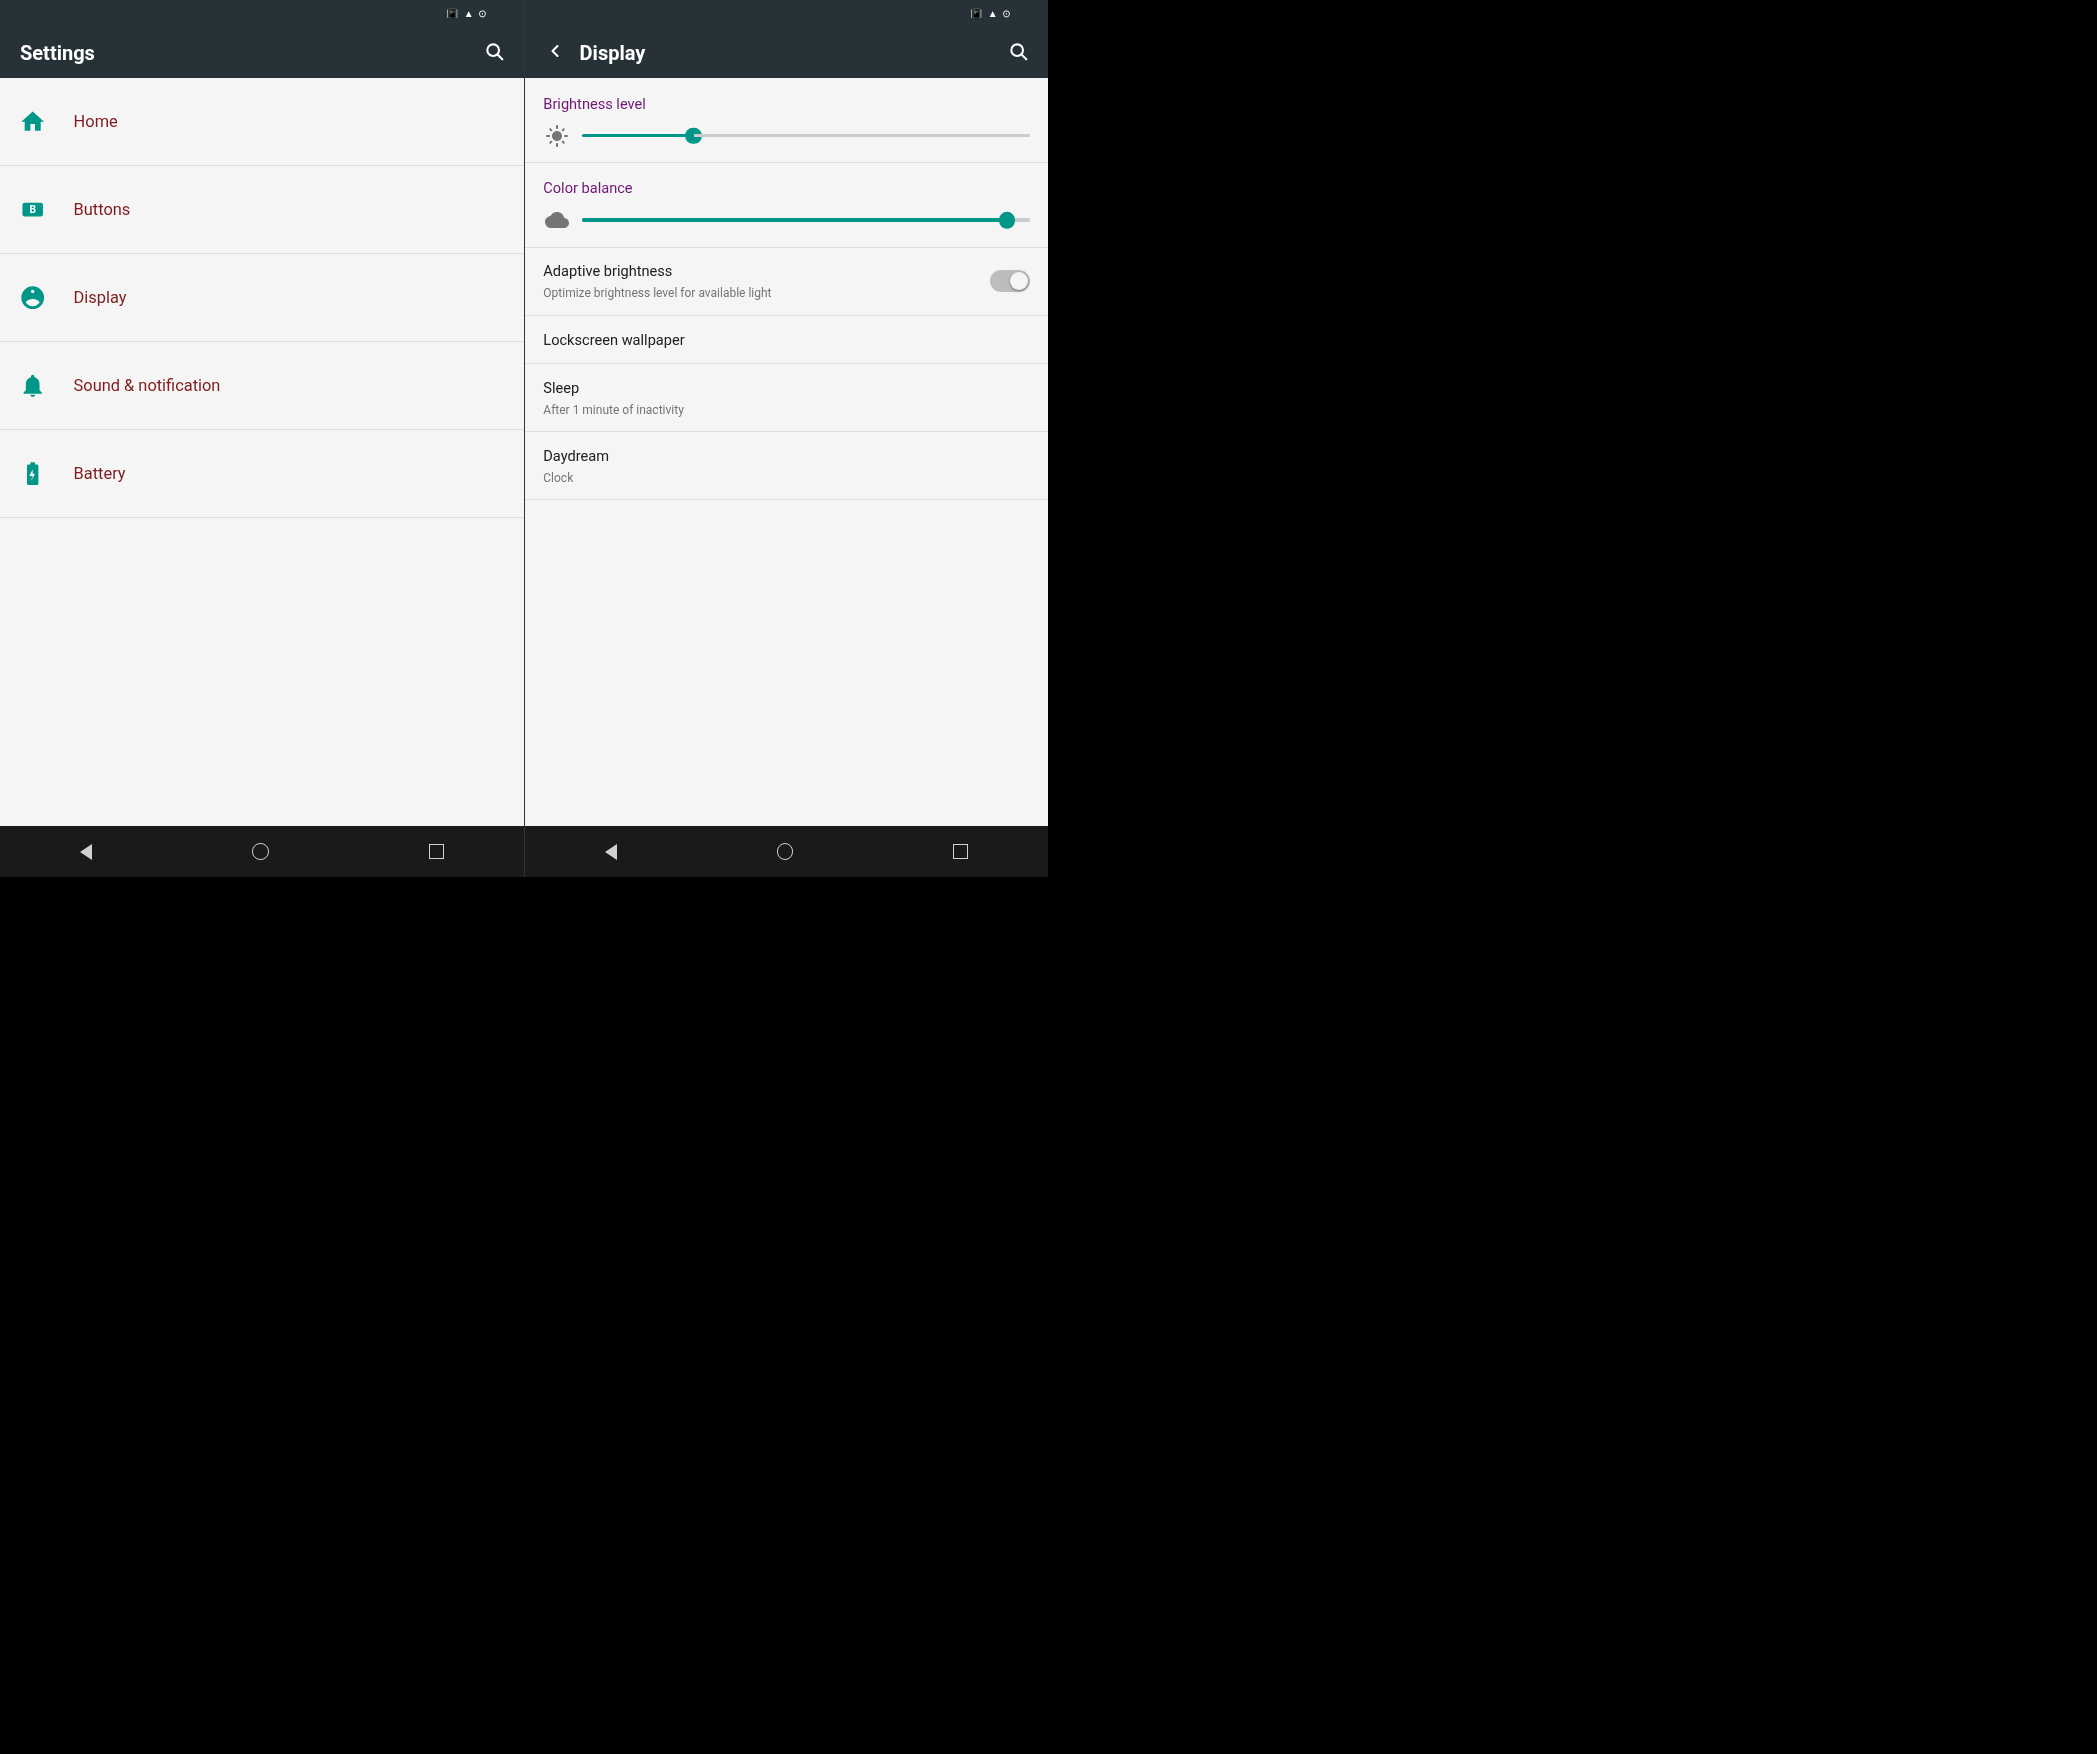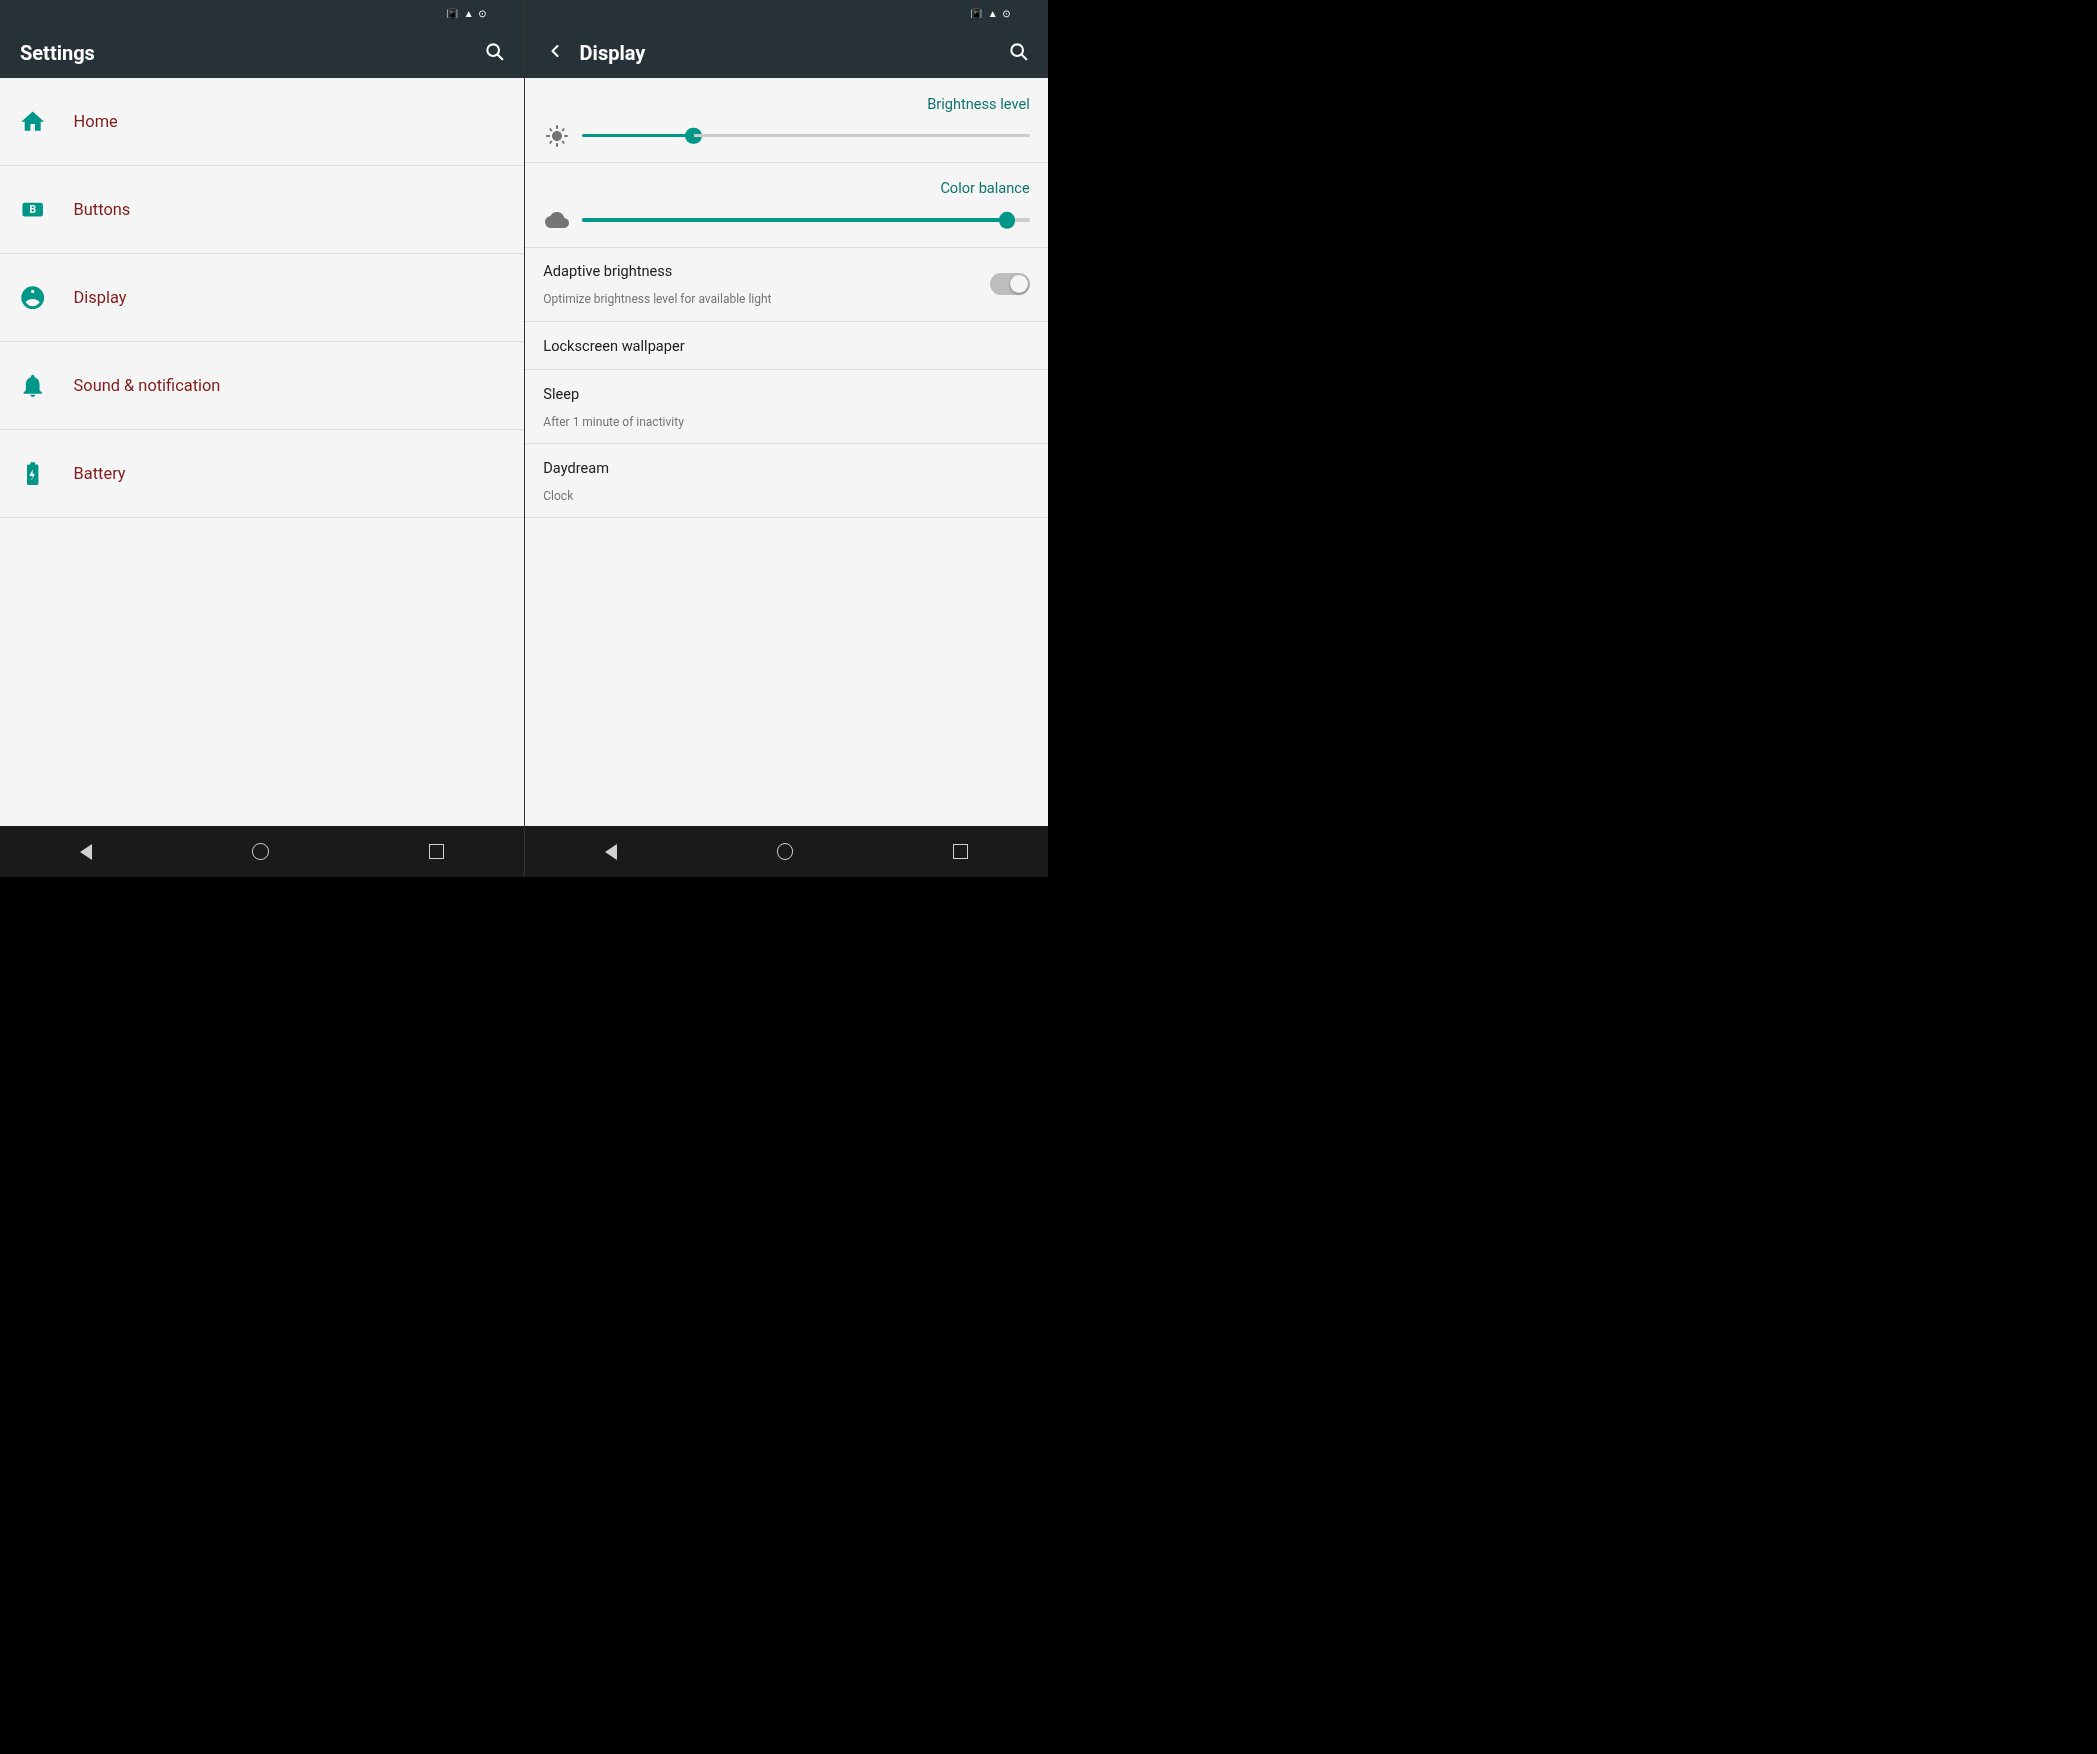--- a/index.html
+++ b/index.html
@@ -124,24 +124,23 @@
       background: #f5f5f5;
     }
 
     .display-section {
       padding: 16.4px 18.3px 12.8px 18.3px;
       border-bottom: 0.9px solid #ddd;
     }
 
     .display-section-title {
       font-size: 14.6px;
-      color: #0f766e;
+      color: #701a75;
       font-weight: 400;
       margin-bottom: 9.1px;
-      text-align: right;
     }
 
     .slider-row {
       display: flex;
       align-items: center;
       gap: 11px;
     }
 
     .slider-icon {
       width: 27.4px;
@@ -183,21 +182,21 @@
       cursor: pointer;
     }
     .display-item-title {
       font-size: 14.6px;
       color: #212121;
       font-weight: 400;
     }
     .display-item-subtitle {
       font-size: 12px;
       color: #757575;
-      margin-top: 12px;
+      margin-top: 6px;
     }
 
     .display-item-with-toggle {
       display: flex;
       align-items: center;
       justify-content: space-between;
     }
     .display-item-text {
       flex: 1;
       padding-right: 14.6px;

